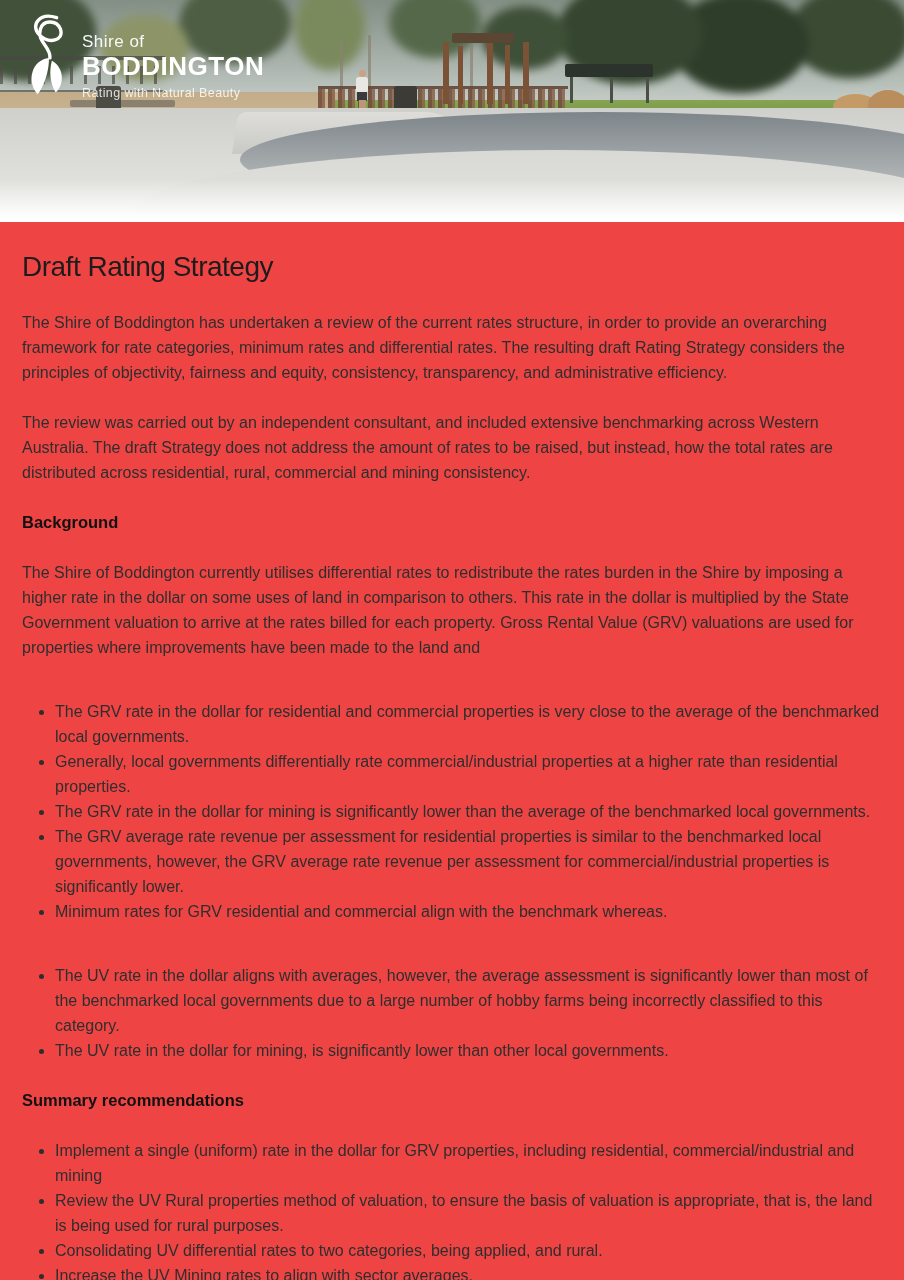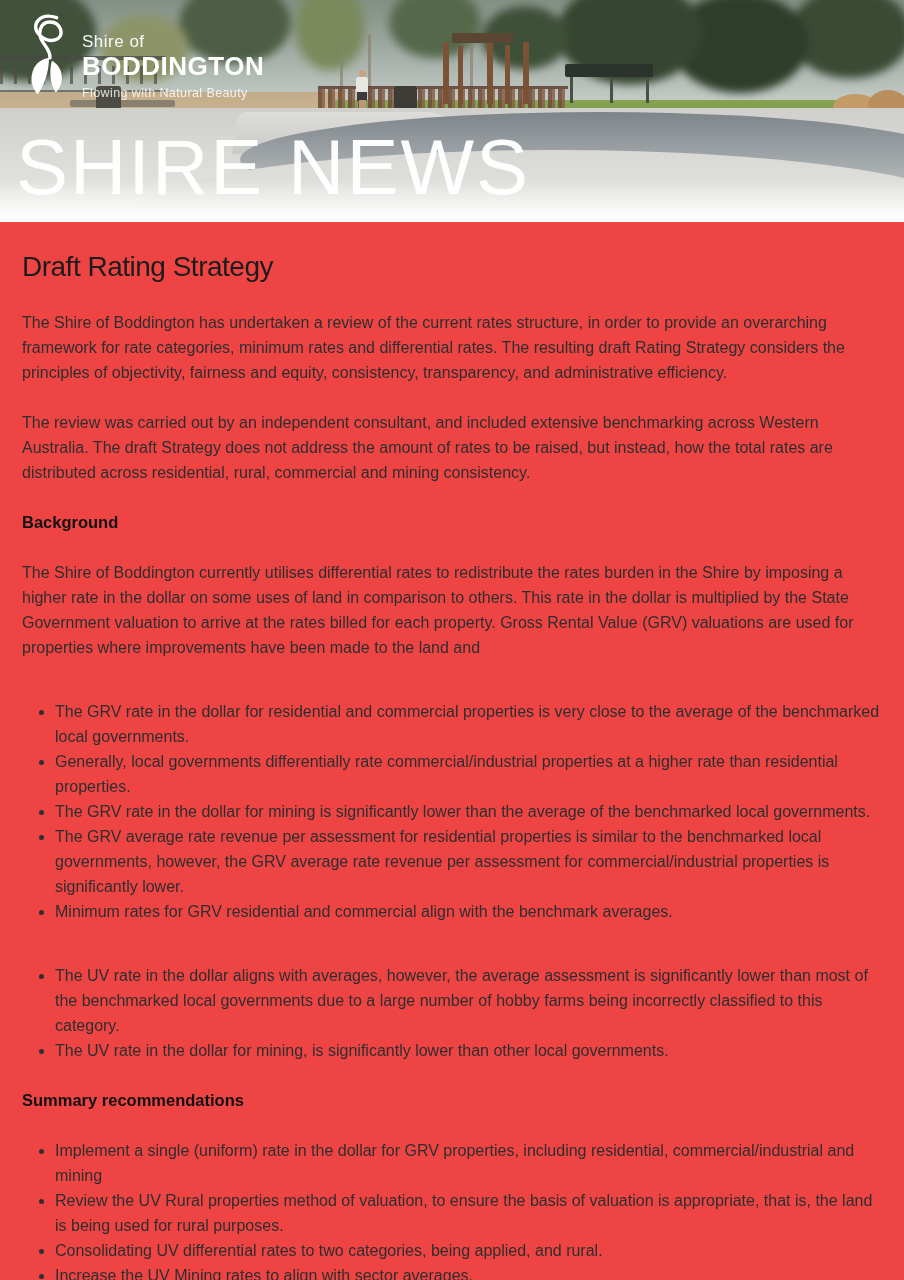--- a/index.html
+++ b/index.html
@@ -131,46 +131,45 @@
 
     <div class="logo">
       <svg class="logo-glyph" viewBox="0 0 52 96" aria-hidden="true">
         <path d="M34 8 C16 2 6 16 16 26 C26 36 42 32 38 20 C34 10 20 10 17 20 C13 33 28 38 27 50" fill="none" stroke="#ffffff" stroke-width="3.5" stroke-linecap="round"></path>
         <path d="M26 50 C8 52 2 74 14 88 C21 79 26 64 26 50 Z" fill="#ffffff"></path>
         <path d="M29 53 C41 59 43 77 33 86 C27 77 26 64 29 53 Z" fill="#ffffff"></path>
       </svg>
       <div class="logo-text">
         <div class="logo-prefix">Shire of</div>
         <div class="logo-name">BODDINGTON</div>
-        <div class="logo-tagline">Flowing with Natural Beauty</div>
+        <div class="logo-tagline">Rating with Natural Beauty</div>
       </div>
     </div>
 
-    <h1 class="banner">SHIRE NEWS</h1>
   </header>
 
   <main>
     <h2 class="article-title">Draft Rating Strategy</h2>
 
     <div class="cols">
 
       <section class="col">
         <p>The Shire of Boddington has undertaken a review of the current rates structure, in order to provide an overarching framework for rate categories, minimum rates and differential rates. The resulting draft Rating Strategy considers the principles of objectivity, fairness and equity, consistency, transparency, and administrative efficiency.</p>
         <p>The review was carried out by an independent consultant, and included extensive benchmarking across Western Australia. The draft Strategy does not address the amount of rates to be raised, but instead, how the total rates are distributed across residential, rural, commercial and mining consistency.</p>
         <h3>Background</h3>
         <p>The Shire of Boddington currently utilises differential rates to redistribute the rates burden in the Shire by imposing a higher rate in the dollar on some uses of land in comparison to others. This rate in the dollar is multiplied by the State Government valuation to arrive at the rates billed for each property. Gross Rental Value (GRV) valuations are used for properties where improvements have been made to the land and</p>
       </section>
 
       <section class="col">
         <ul>
           <li>The GRV rate in the dollar for residential and commercial properties is very close to the average of the benchmarked local governments.</li>
           <li>Generally, local governments differentially rate commercial/industrial properties at a higher rate than residential properties.</li>
           <li>The GRV rate in the dollar for mining is significantly lower than the average of the benchmarked local governments.</li>
           <li>The GRV average rate revenue per assessment for residential properties is similar to the benchmarked local governments, however, the GRV average rate revenue per assessment for commercial/industrial properties is significantly lower.</li>
-          <li>Minimum rates for GRV residential and commercial align with the benchmark averages.</li>
+          <li>Minimum rates for GRV residential and commercial align with the benchmark whereas.</li>
         </ul>
       </section>
 
       <section class="col">
         <ul>
           <li>The UV rate in the dollar aligns with averages, however, the average assessment is significantly lower than most of the benchmarked local governments due to a large number of hobby farms being incorrectly classified to this category.</li>
           <li>The UV rate in the dollar for mining, is significantly lower than other local governments.</li>
         </ul>
         <h3>Summary recommendations</h3>
         <ul>

